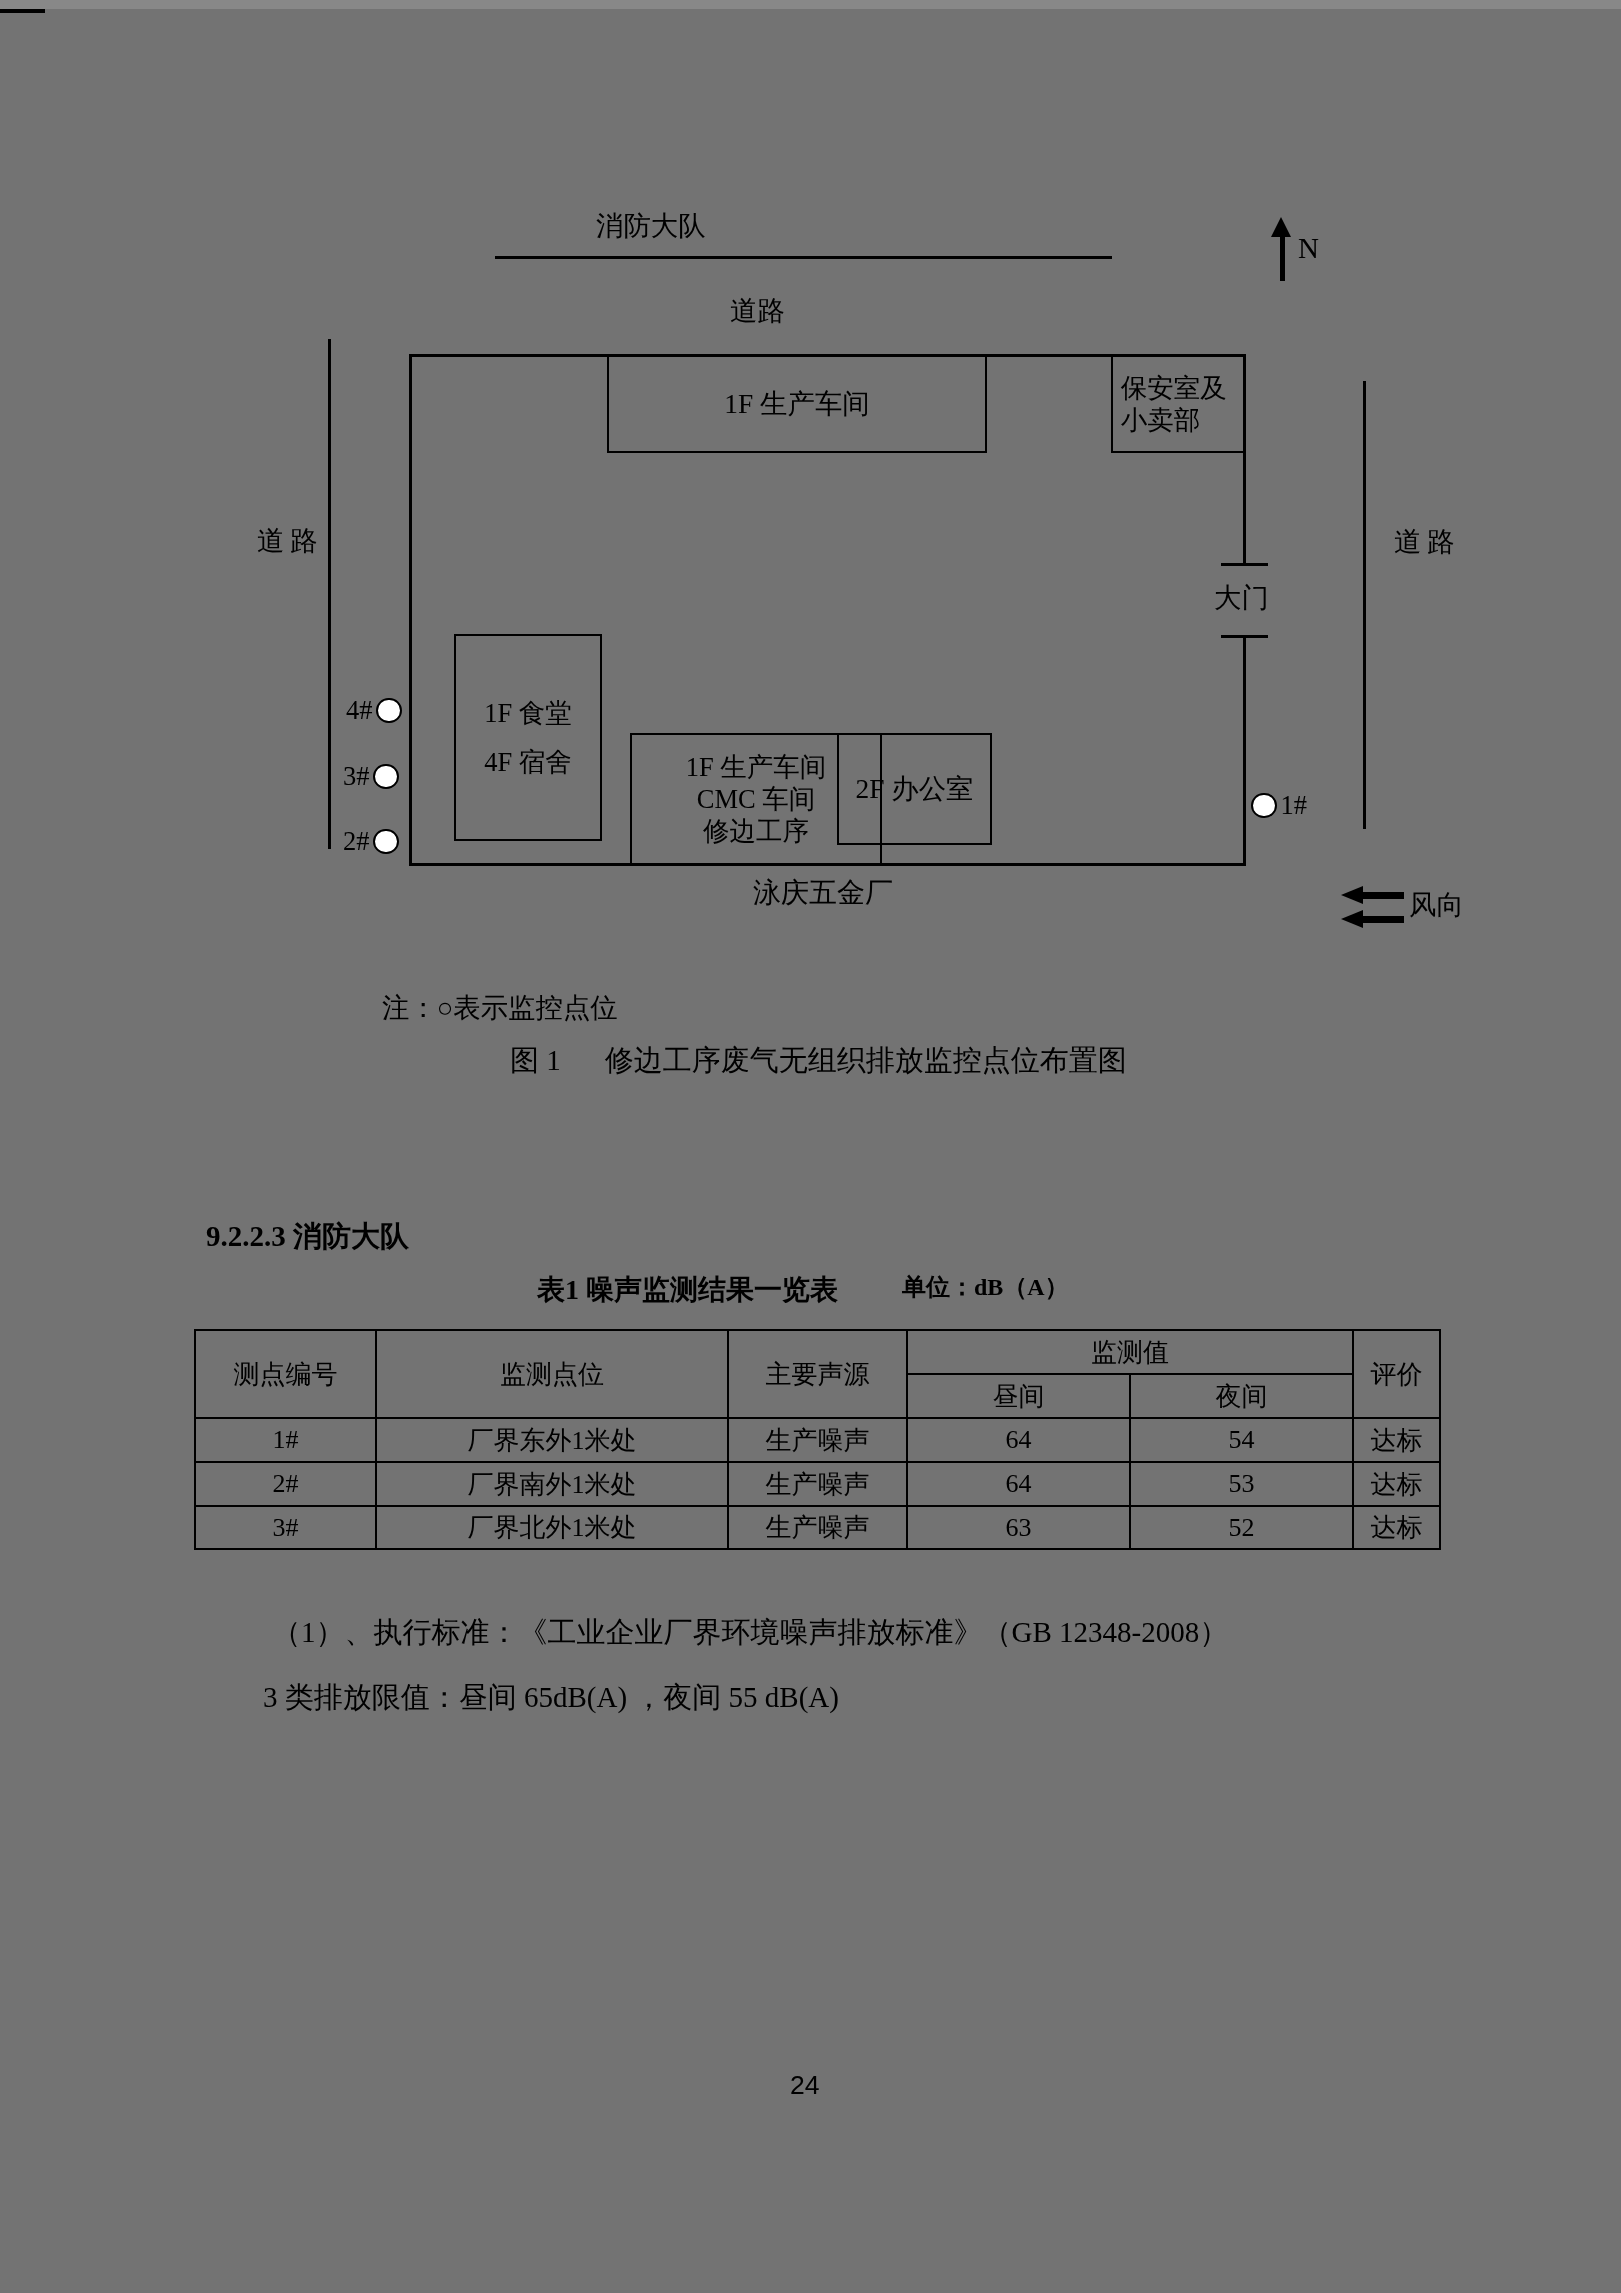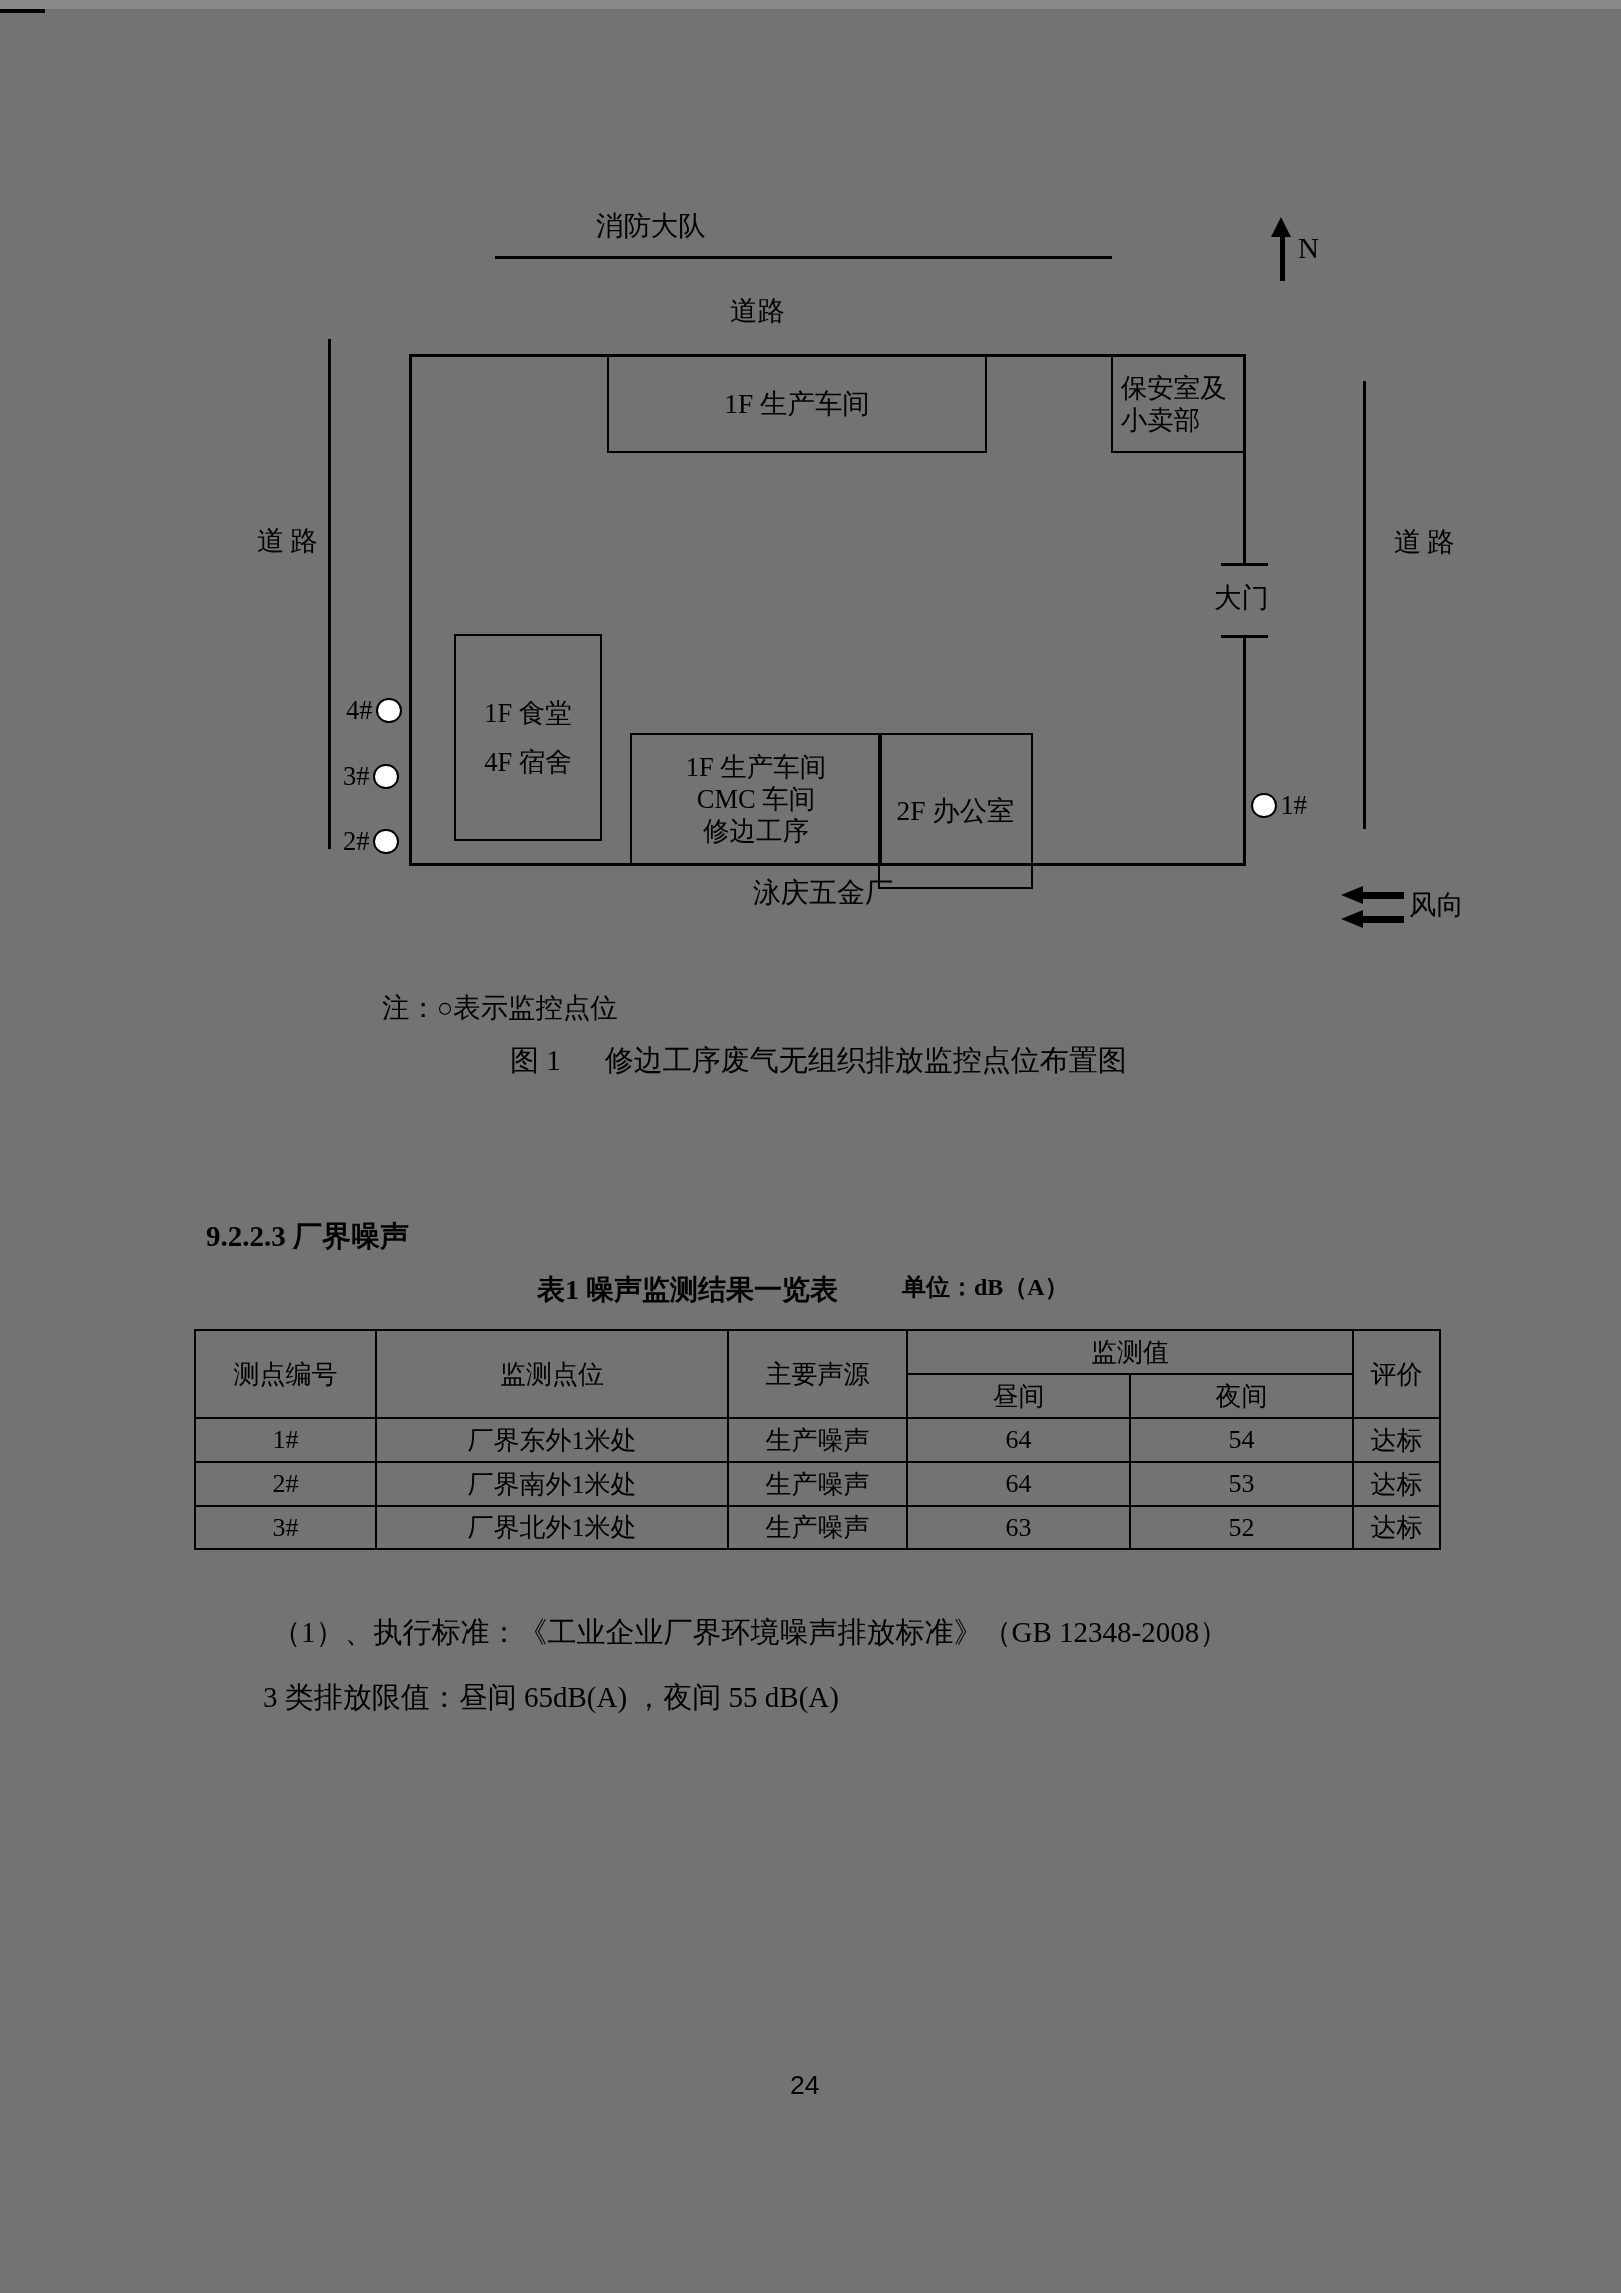--- a/index.html
+++ b/index.html
@@ -87,21 +87,21 @@
     <div>1F 食堂</div>
     <div>4F 宿舍</div>
   </div>
 
   <div class="box" style="left:630px;top:724px;width:252px;height:132px">
     <div>1F 生产车间</div>
     <div>CMC 车间</div>
     <div>修边工序</div>
   </div>
 
-  <div class="box" style="left:878px;top:724px;width:155px;height:156px;font-size:27.4px">
+  <div class="box" style="left:837px;top:724px;width:155px;height:112px;font-size:27.4px">
     <div>2F 办公室</div>
   </div>
 
   <div class="mp" style="left:346px;top:686px">
     <span>4#</span>
     <span class="circ"></span>
   </div>
   <div class="mp" style="left:343px;top:752px">
     <span>3#</span>
     <span class="circ"></span>
@@ -121,21 +121,21 @@
   <div class="w-shaft" style="left:1361px;top:883px"></div>
   <div class="w-head" style="left:1341px;top:901px"></div>
   <div class="w-shaft" style="left:1361px;top:907px"></div>
   <div class="lbl" style="left:1409px;top:881px;font-size:27.4px">风向</div>
 
   <div class="lbl" style="left:382px;top:984px;font-size:27.4px">注：○表示监控点位</div>
   <div class="lbl" style="left:510px;top:1035px;font-size:29px">
     <span>图 1</span><span style="display:inline-block;width:44px"></span><span>修边工序废气无组织排放监控点位布置图</span>
   </div>
 
-  <div class="lbl bold" style="left:206px;top:1211px;font-size:29px">9.2.2.3 厂界噪声</div>
+  <div class="lbl bold" style="left:206px;top:1211px;font-size:29px">9.2.2.3 消防大队</div>
 
   <div class="lbl bold" style="left:537px;top:1265px;font-size:28px">表1 噪声监测结果一览表</div>
   <div class="lbl bold" style="left:902px;top:1265px;font-size:24px">单位：dB（A）</div>
 
   <table class="noise">
     <colgroup>
       <col style="width:181px">
         <col style="width:352px">
         <col style="width:179px">
       <col style="width:223px">

